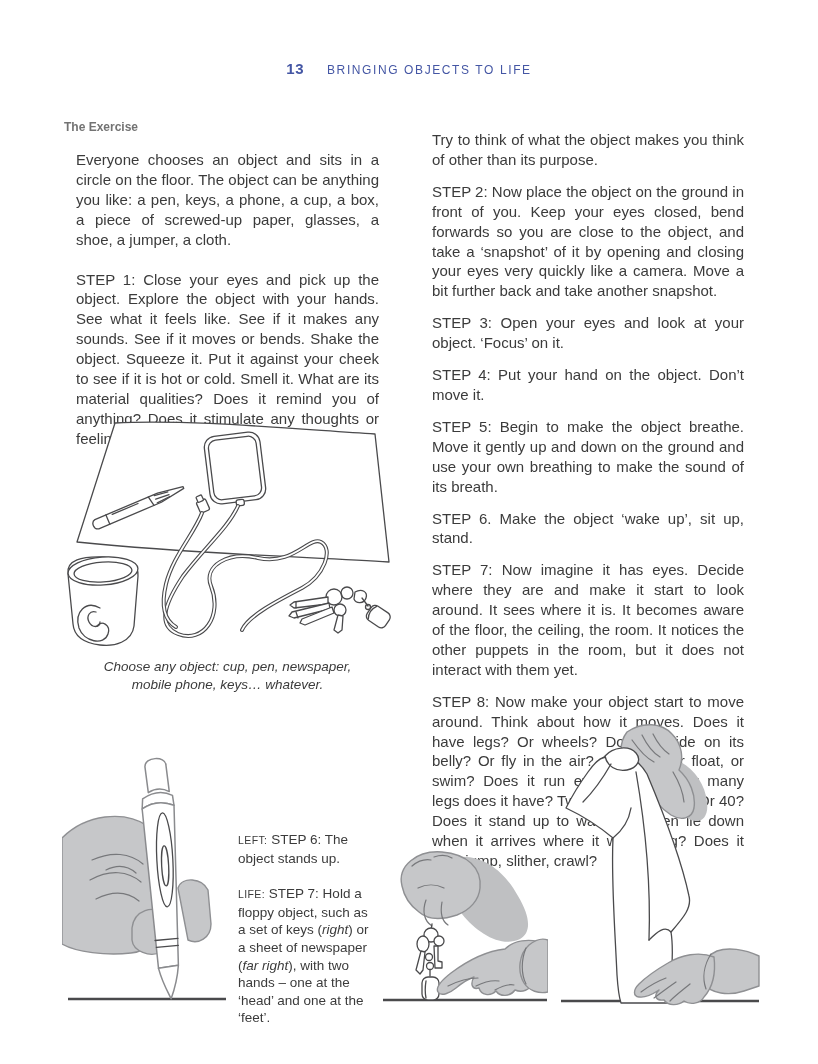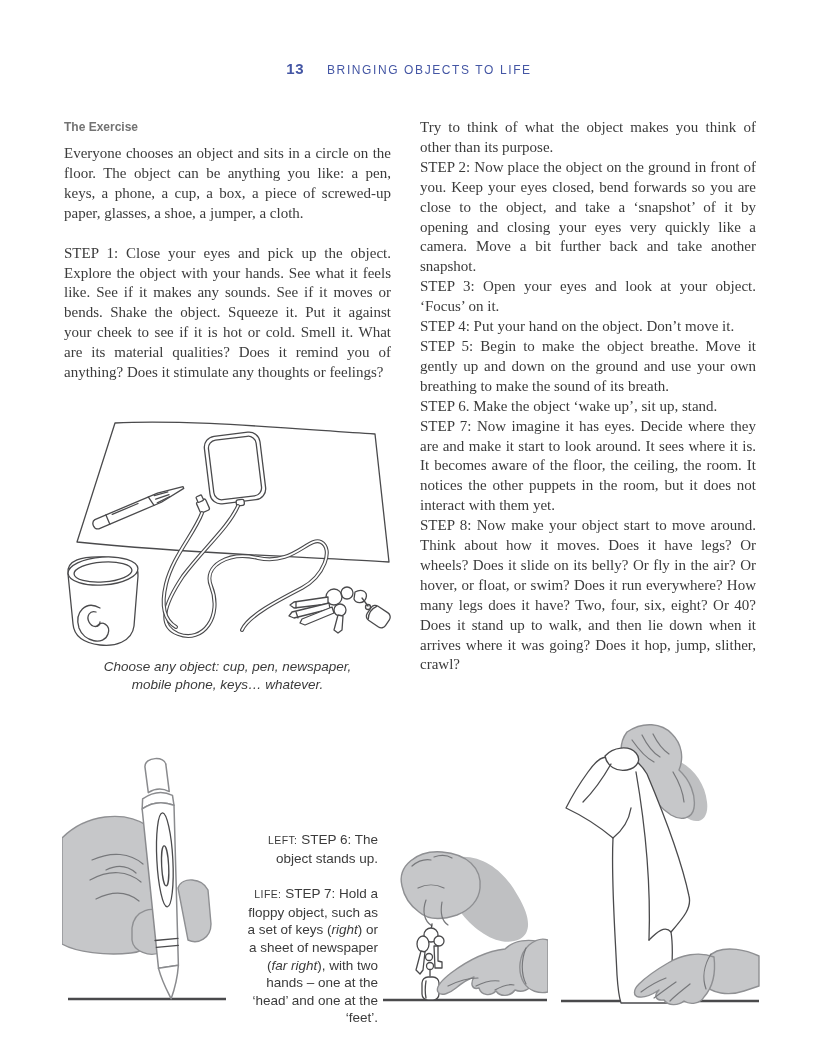--- a/index.html
+++ b/index.html
@@ -9,31 +9,31 @@
   }
   
   .runhead{position:absolute;top:60px;left:0;width:100%;text-align:center;color:#4456a4;}
   .runhead .num{font-size:15px;font-weight:bold;letter-spacing:.5px;}
   .runhead .title{font-size:12px;letter-spacing:1.6px;margin-left:23px;}
   
   .col{position:absolute;top:116px;}
   .col-left{left:64px;width:327px;}
   .col-right{left:420px;width:336px;top:118px;}
   h2.sect{font-size:12px;line-height:22px;font-weight:bold;color:#737373;margin:0 0 6px 0;}
-  p.body{margin:0;font-size:15px;line-height:19.9px;text-align:justify;hyphens:auto;font-family:Liberation Serif, serif;}
+  p.body{margin:12px;font-size:15px;line-height:19.9px;text-align:justify;hyphens:auto;}
   p.body + p.gap{margin-top:20px;}
   
   .fig{position:absolute;}
   .fig svg{display:block;}
   .figcap{
     position:absolute;left:64px;top:658px;width:327px;text-align:center;
     font-size:13.5px;line-height:17.5px;white-space:pre-line;color:#3b3b3b;font-style:italic;
   }
   .side-captions{position:absolute;left:238px;top:831px;width:140px;font-size:13.5px;line-height:17.6px;color:#3b3b3b;}
-  .side-captions .capblock{margin:0 0 18px 0;text-align:right;}
+  .side-captions .capblock{margin:0 0 18px 0;}
   .sc{font-size:10.5px;letter-spacing:.4px;}
   .ln{stroke:#4a4a4c;stroke-width:1.3;fill:none;stroke-linecap:round;stroke-linejoin:round;}
   .lnw{stroke:#4a4a4c;stroke-width:1.3;fill:#ffffff;stroke-linejoin:round;}
   .hand{fill:#c6c7c9;stroke:#8f9093;stroke-width:1.4;stroke-linejoin:round;}
   .shadow{fill:#bfc0c2;stroke:none;}
   .crease{stroke:#77787b;stroke-width:1.2;fill:none;stroke-linecap:round;}
   .penw{fill:#ffffff;stroke:#8a8b8e;stroke-width:1.5;stroke-linejoin:round;}
   .base{stroke:#4a4a4c;stroke-width:2.4;}
 </style>
 </head>

